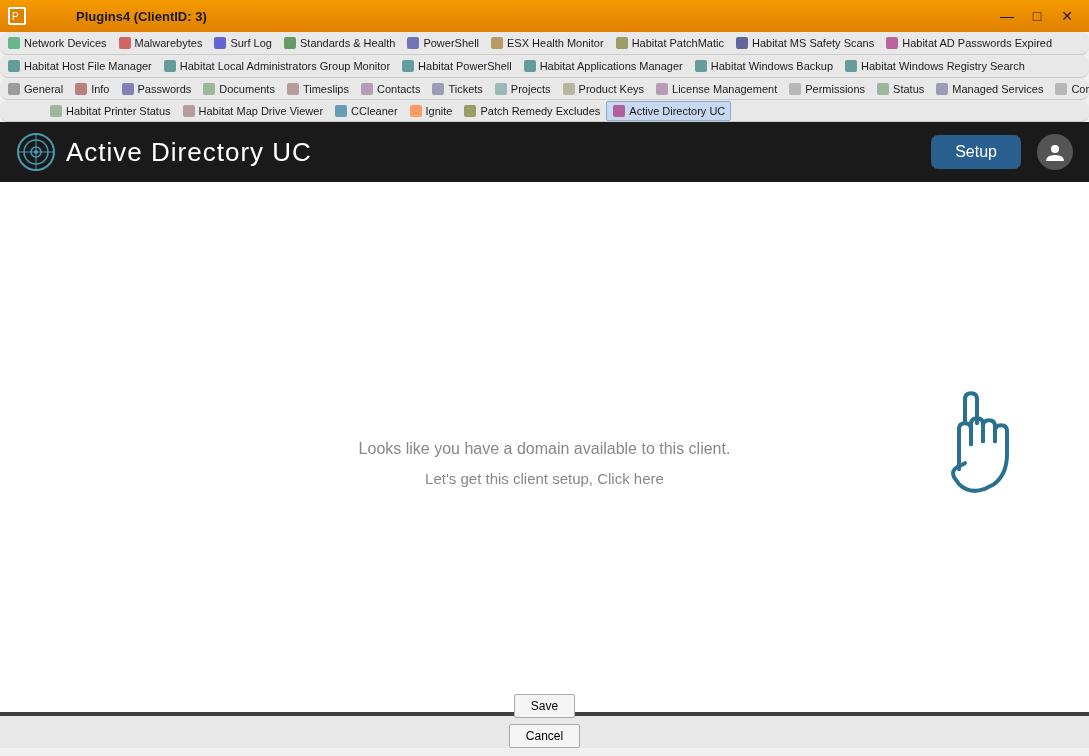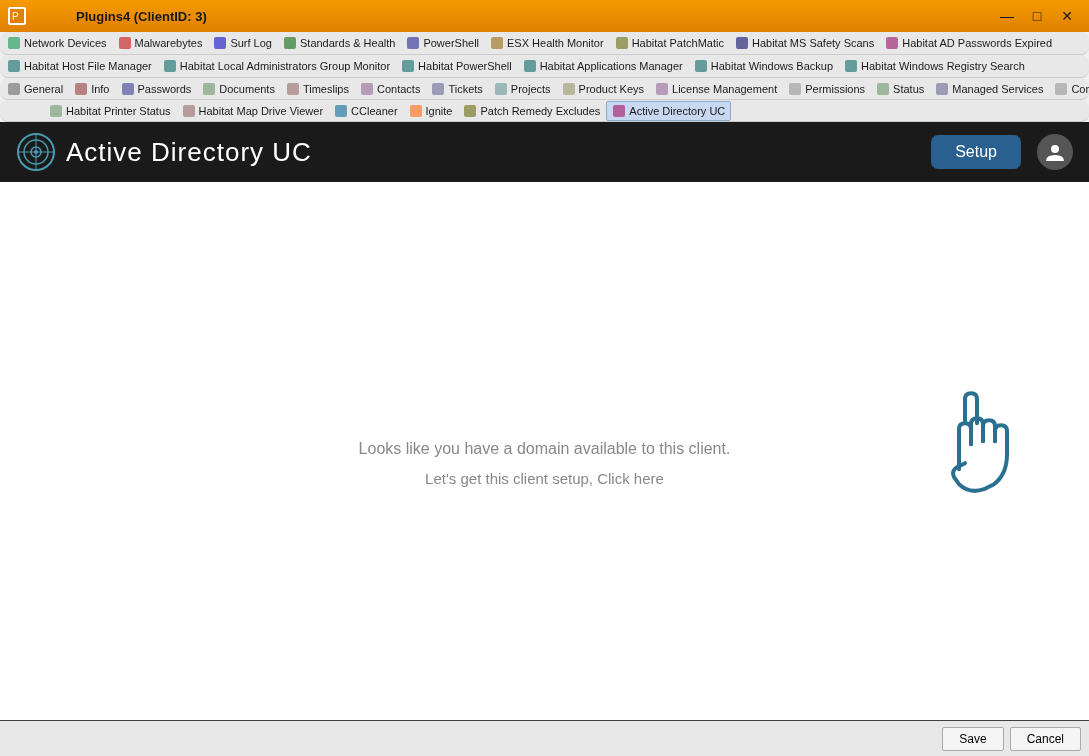--- a/index.html
+++ b/index.html
@@ -107,30 +107,31 @@
     #hand-icon-container {
       position: absolute;
       right: 60px;
       top: 50%;
       transform: translateY(-60%);
     }
 
     
     #bottom-bar {
       position: fixed;
-      bottom: 0;
+      bottom: 8px;
       width: 1089px;
       height: 36px;
       background: #e8e8e8;
-      border-top: 1px solid #404040;
+      border-top: 4px solid #404040;
       display: flex;
       align-items: center;
       justify-content: flex-end;
       padding: 0 8px;
       gap: 6px;
+      flex-direction: column;
     }
     .bottom-btn {
       padding: 4px 16px;
       font-size: 12px;
       cursor: pointer;
       border: 1px solid #aaa;
       background: #f5f5f5;
       border-radius: 2px;
     }
 

